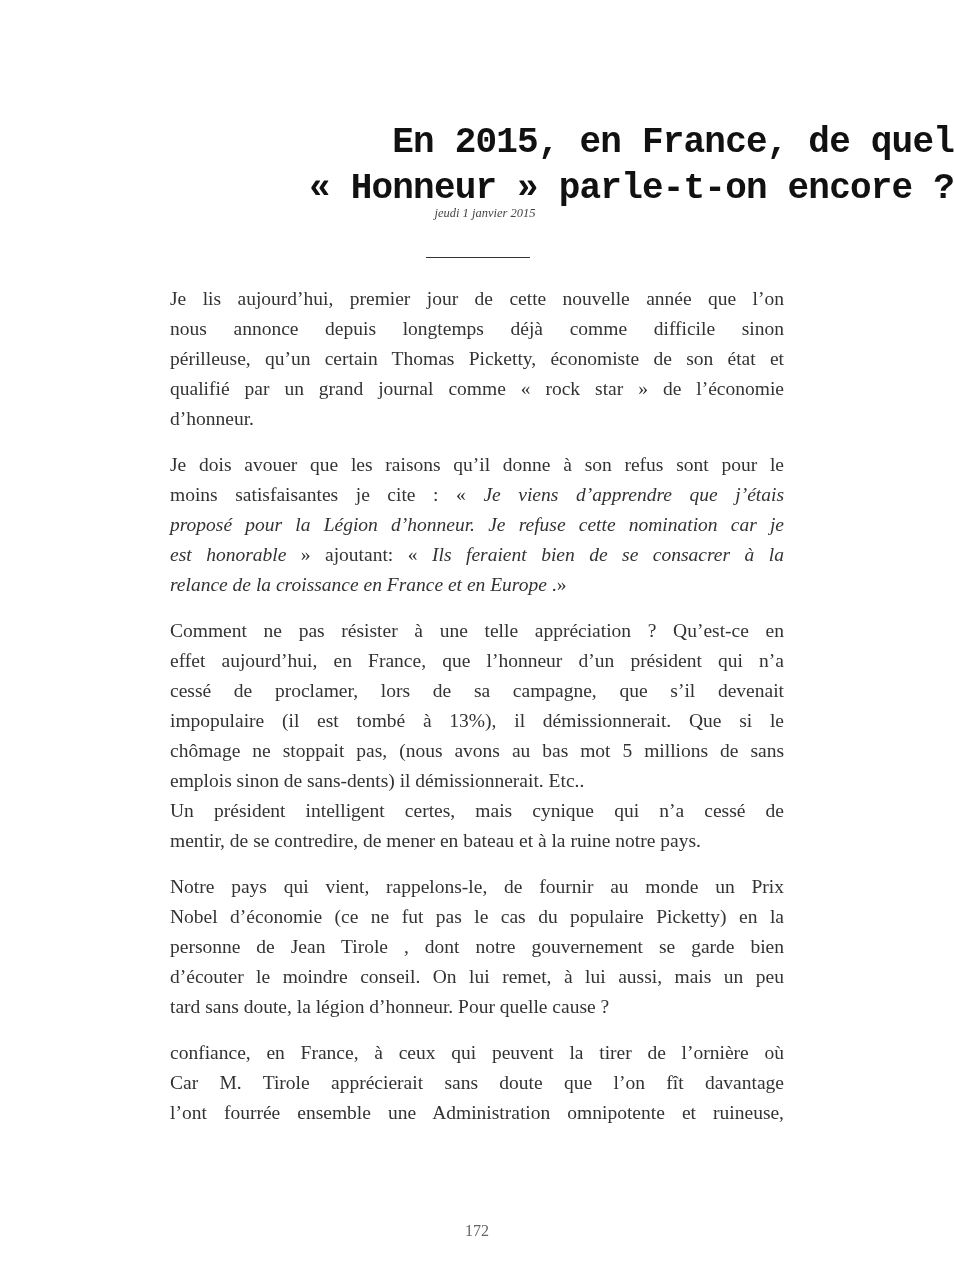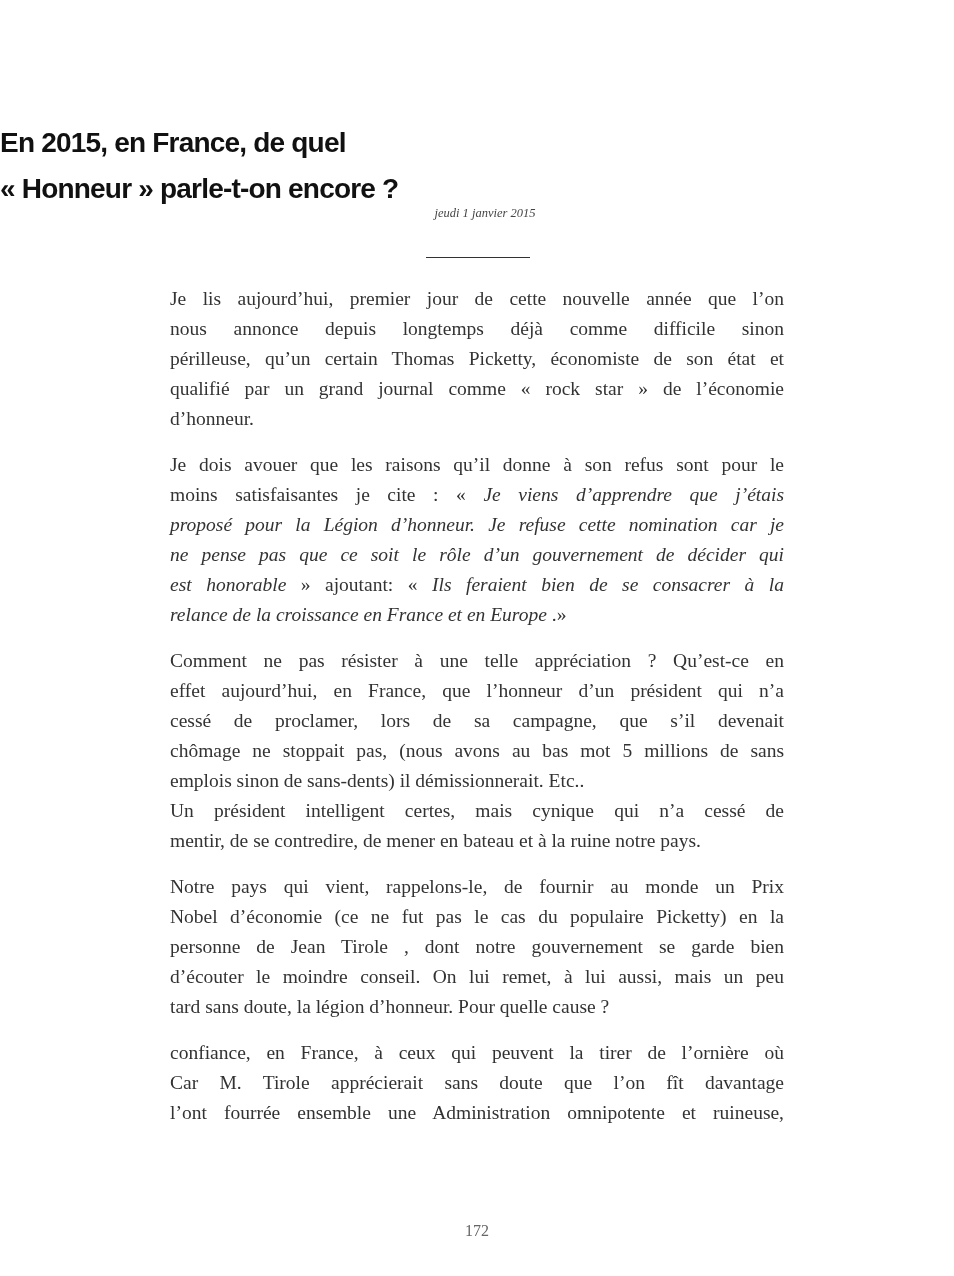--- a/index.html
+++ b/index.html
@@ -1,20 +1,20 @@
 <!DOCTYPE html>
 <html><head>
   <meta charset="utf-8">
   <style>
     html, body { margin: 0; padding: 0; background: #ffffff; }
     body { width: 954px; height: 1276px; position: relative; overflow: hidden; color: #222; }
     .page { position: absolute; left: 0; top: 0; width: 954px; height: 1276px; }
     .title {
-      position: absolute; left: 0; top: 120px; width: 954px; text-align: left;
-      font-family: Liberation Sans, sans-serif; font-weight: bold; font-size: 28px;
+      position: absolute; left: 0; top: 120px; width: 954px; text-align: right;
+      font-family: Liberation Mono, monospace; font-weight: bold; font-size: 36px;
       line-height: 46px; color: #111; letter-spacing: -0.8px;
     }
     .title .line { display: block; }
     .date {
       position: absolute; left: 0; top: 206px; width: 954px; text-align: center;
       font-family: "Liberation Serif", serif; font-style: italic; font-size: 12.5px; color: #444; padding-left: 8px;
     }
     .rule {
       position: absolute; left: 426px; top: 257px; width: 104px; height: 0;
       border-top: 1.5px solid #333;
@@ -52,29 +52,29 @@
       <span class="line">nous annonce depuis longtemps déjà comme difficile sinon</span>
       <span class="line">périlleuse, qu’un certain Thomas Picketty, économiste de son état et</span>
       <span class="line">qualifié par un grand journal comme « rock star » de l’économie</span>
       <span class="line last">d’honneur.</span>
     </p>
 
     <p class="gap">
       <span class="line"><span>Je dois avouer que les raisons qu’il donne à son refus sont pour le</span></span>
       <span class="line"><span>moins satisfaisantes je cite : « </span><em>Je viens d’apprendre que j’étais</em></span>
       <span class="line"><em>proposé pour la Légion d’honneur. Je refuse cette nomination car je</em></span>
-      <span class="line"><em>ne pense pas que ce soit le rôle d’un gouvernement de décider qui</em></span>
       <span class="line"><em>est honorable</em><span> » ajoutant: « </span><em>Ils feraient bien de se consacrer à la</em></span>
       <span class="line last"><em>relance de la croissance en France et en Europe</em><span> .»</span></span>
     </p>
 
     <p class="gap">
       <span class="line">Comment ne pas résister à une telle appréciation ? Qu’est-ce en</span>
       <span class="line">effet aujourd’hui, en France, que l’honneur d’un président qui n’a</span>
       <span class="line">cessé de proclamer, lors de sa campagne, que s’il devenait</span>
+      <span class="line">impopulaire (il est tombé à 13%), il démissionnerait. Que si le</span>
       <span class="line">chômage ne stoppait pas, (nous  avons au bas mot 5 millions de sans</span>
       <span class="line last">emplois sinon de sans-dents) il démissionnerait. Etc..</span>
       <span class="line">Un président intelligent certes, mais  cynique qui n’a cessé de</span>
       <span class="line last">mentir, de se contredire, de mener en bateau et à la ruine notre pays.</span>
     </p>
 
     <p class="gap">
       <span class="line">Notre pays qui vient, rappelons-le,  de fournir au monde un Prix</span>
       <span class="line">Nobel d’économie  (ce ne fut pas le cas du populaire Picketty) en la</span>
       <span class="line">personne de Jean Tirole  , dont notre gouvernement se garde bien</span>

